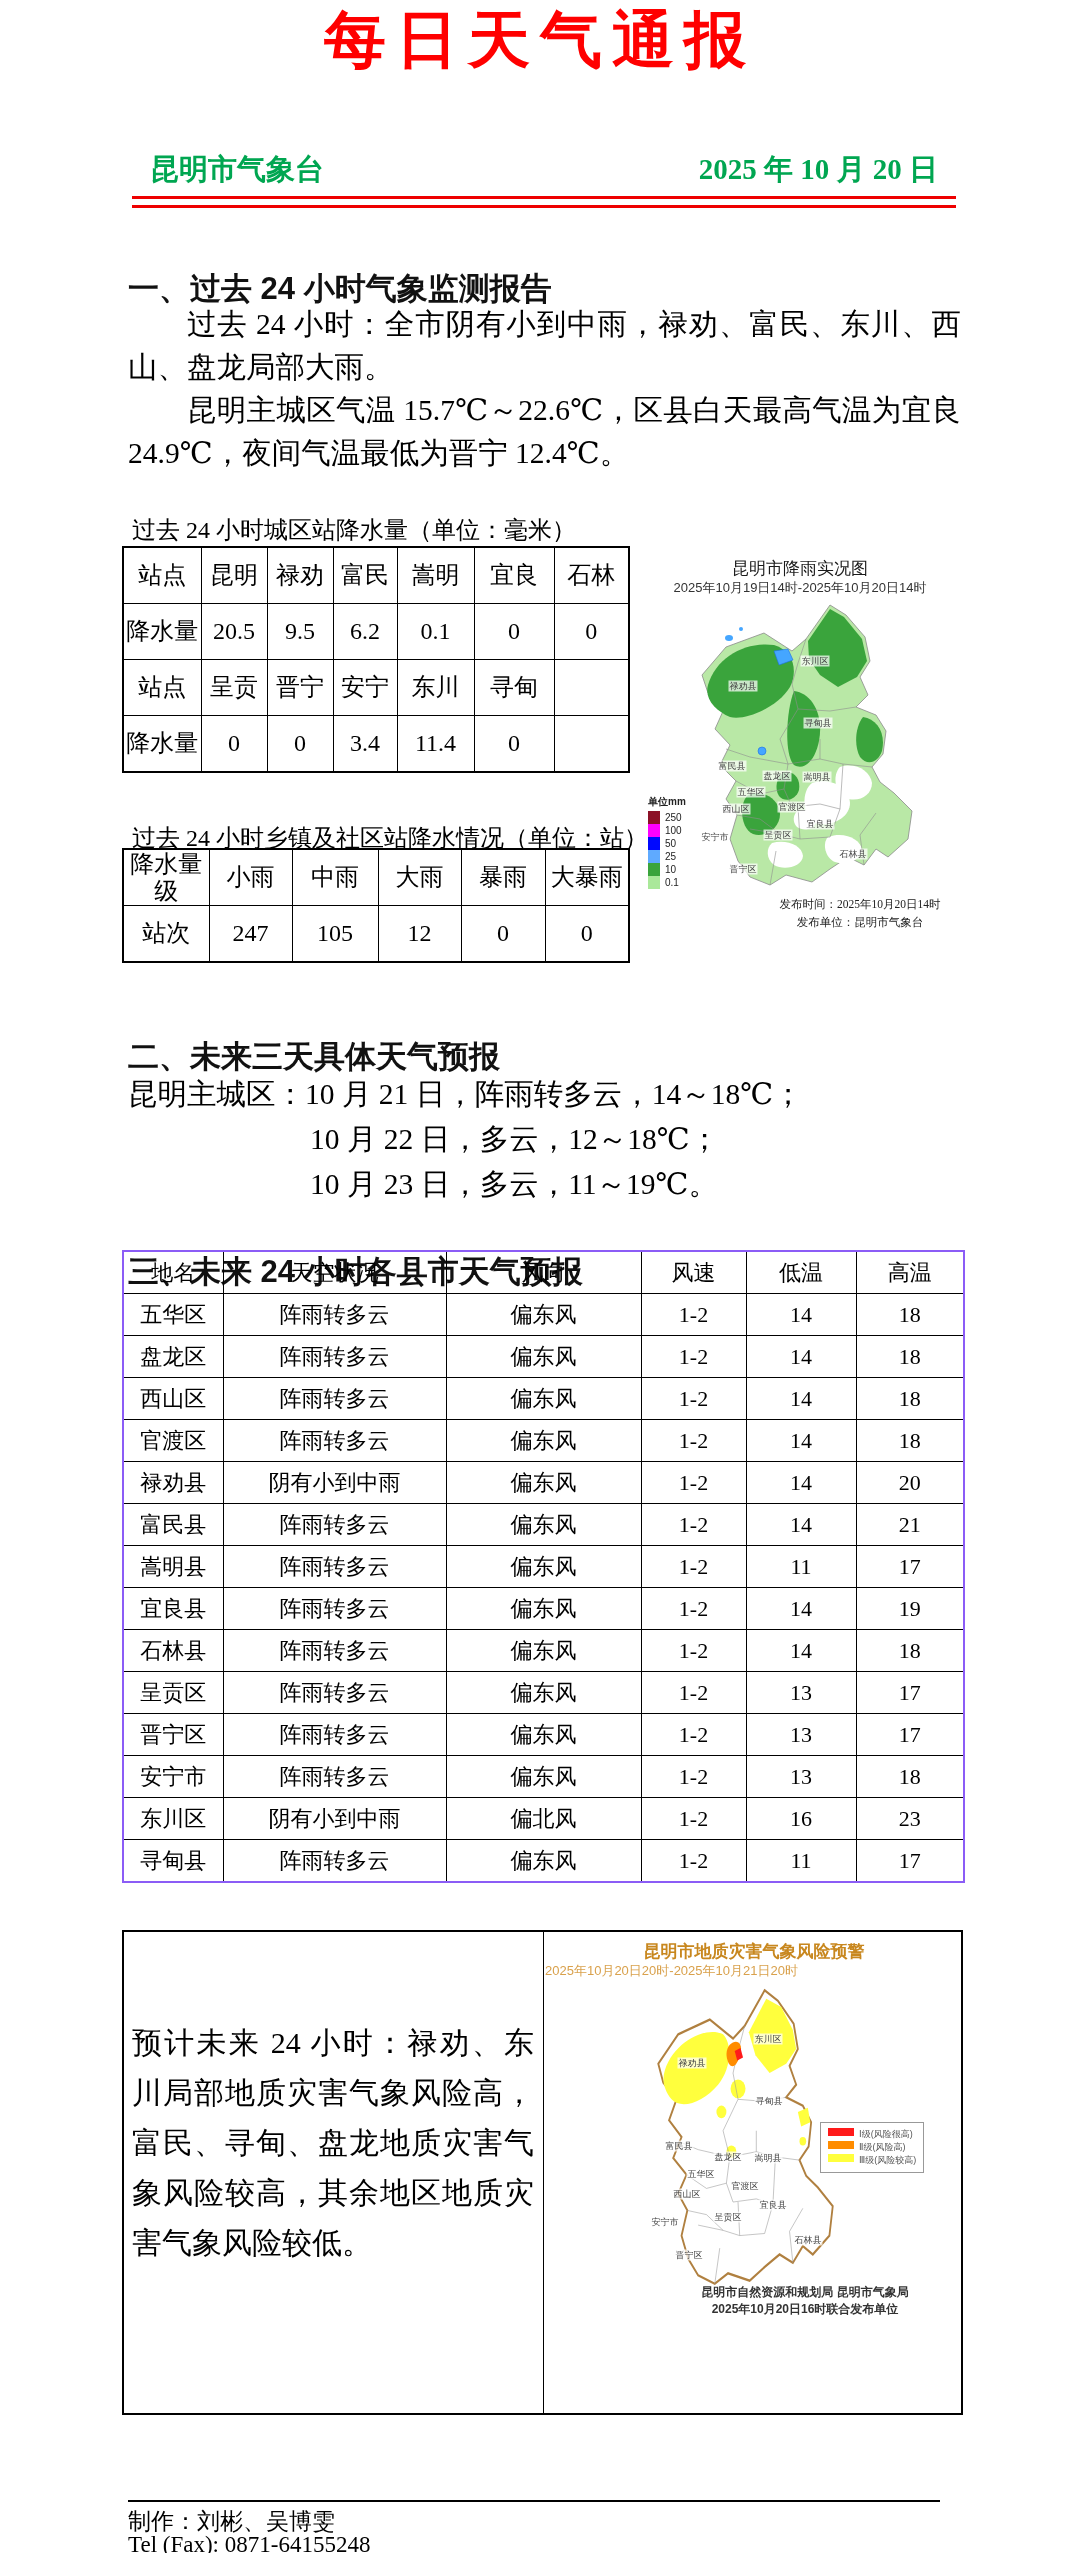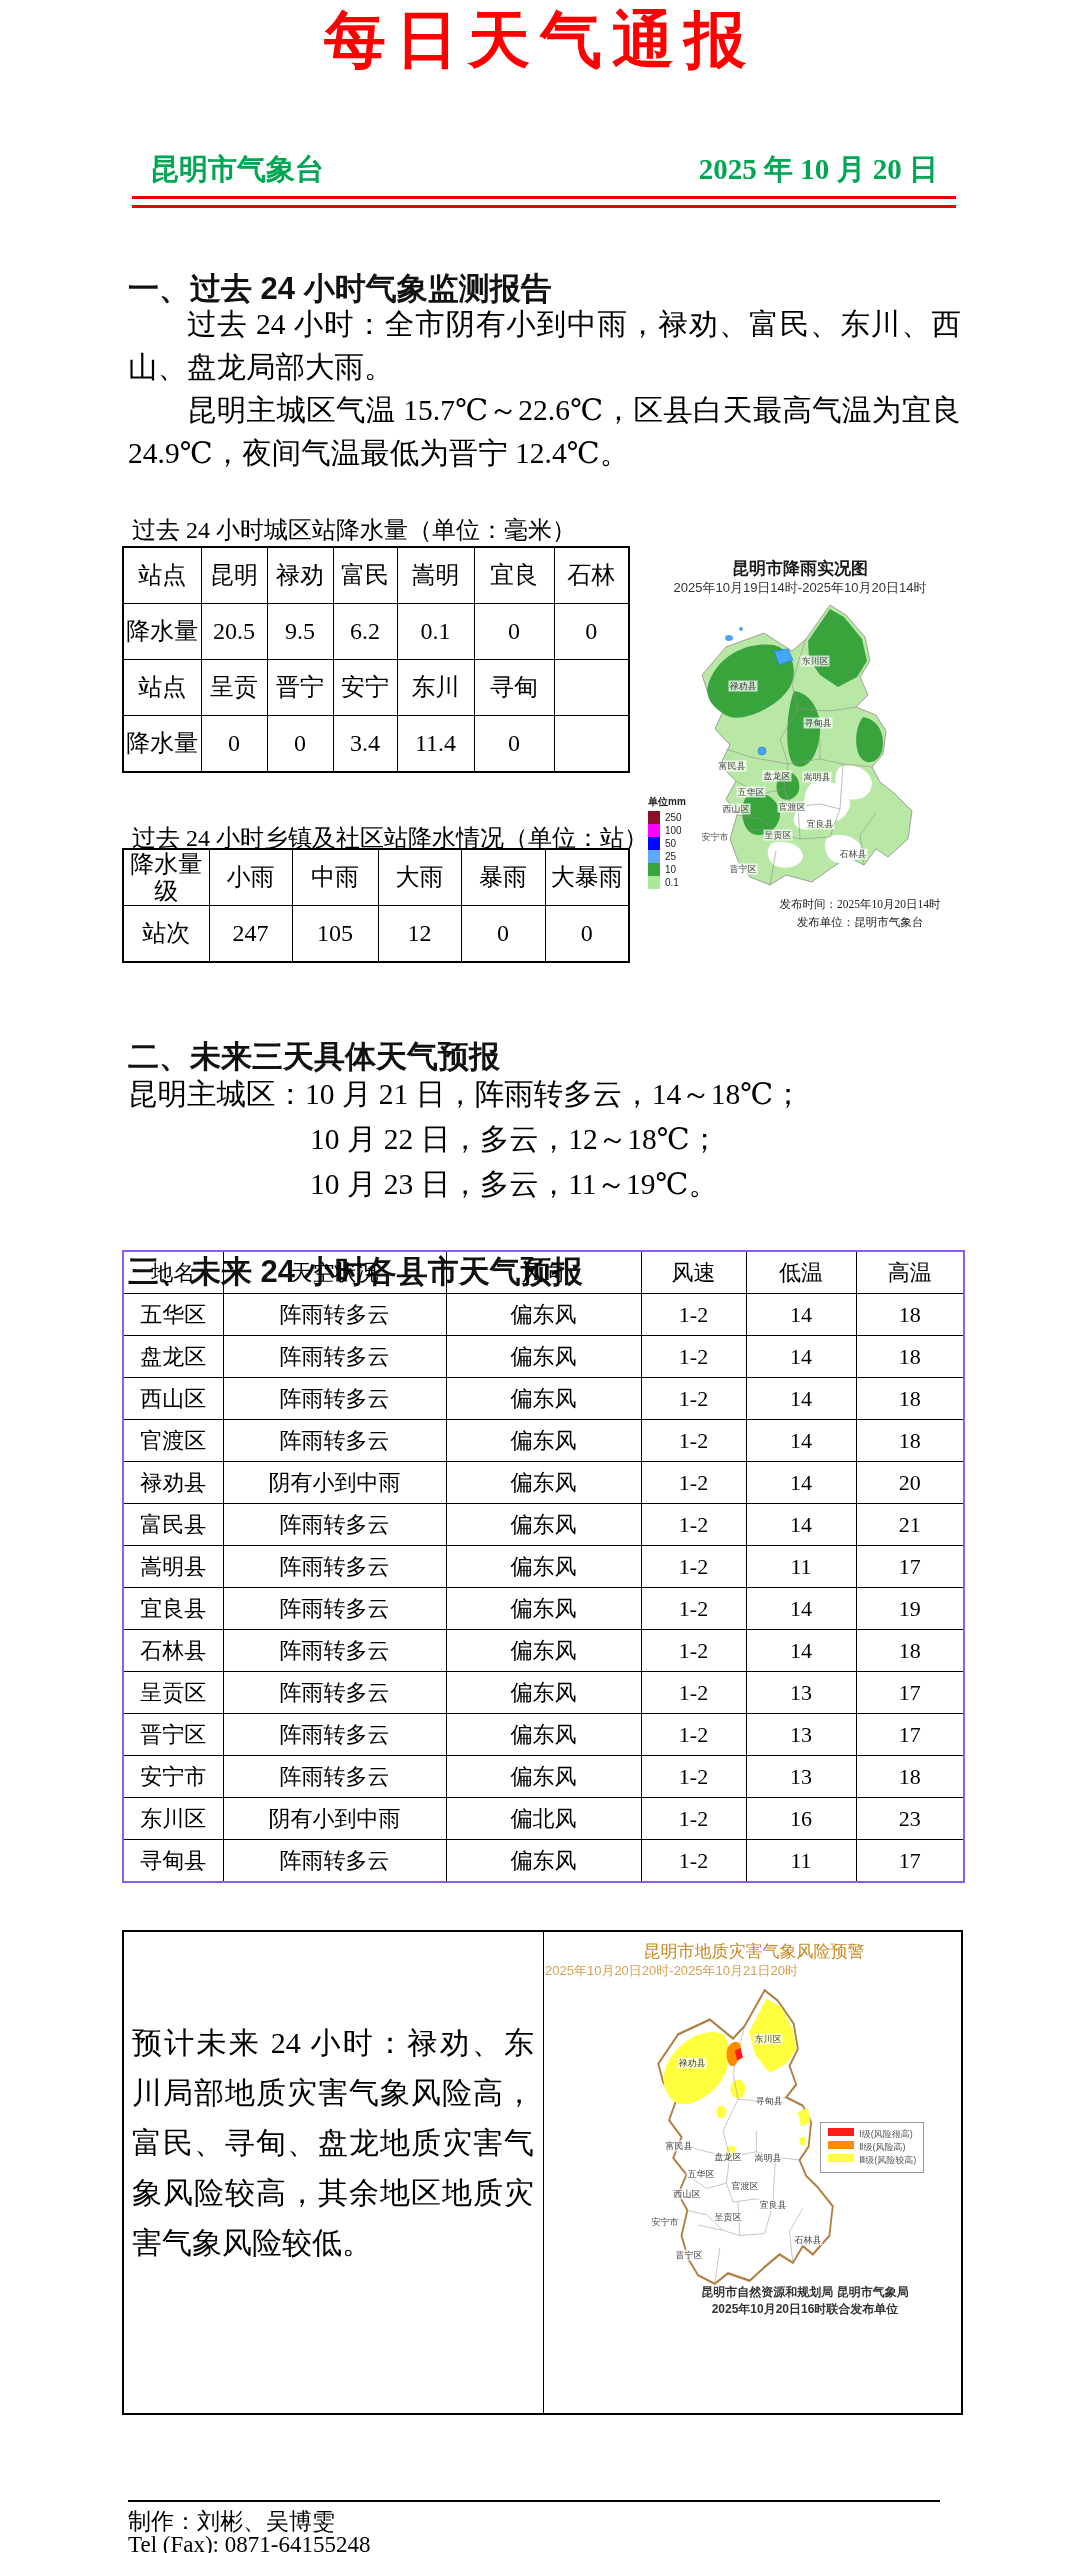--- a/index.html
+++ b/index.html
@@ -29,21 +29,21 @@
   table.grid td{border:1px solid #000;text-align:center;vertical-align:middle;
                 font-size:24px;line-height:27px;padding:0 2px;overflow:hidden;}
   #table1,#table2{border:2px solid #000;}
   #table1 td{height:55px;}
   #table2 td{height:55px;}
   #table3{border:2px solid #8b5cf6;}
   #table3 td{height:41px;font-size:22px;}
 
   
   #rainmap{top:555px;left:640px;width:325px;height:385px;}
-  #rainmap-title{top:2px;left:0;width:320px;text-align:center;font-size:17px;font-weight:700;
+  #rainmap-title{top:2px;left:0;width:320px;text-align:center;font-size:17px;font-weight:400;
                  font-family:"Liberation Sans","DejaVu Sans",sans-serif;color:#1a1a1a;}
   #rainmap-sub{top:24px;left:0;width:320px;text-align:center;font-size:13px;color:#333;
                font-family:"Liberation Sans","DejaVu Sans",sans-serif;}
   #rainmap-svgwrap{top:44px;left:40px;width:260px;height:290px;}
   .map-label{position:absolute;transform:translate(-50%,-50%);font-size:9px;white-space:nowrap;
              color:#444;background:rgba(255,255,255,.72);padding:0 1px;line-height:11px;
              font-family:"Liberation Sans","DejaVu Sans",sans-serif;}
   #rain-legend{top:240px;left:8px;width:60px;font-family:"Liberation Sans","DejaVu Sans",sans-serif;}
   #rain-legend-unit{font-size:10px;font-weight:700;color:#222;margin-bottom:2px;}
   #rain-legend .legend-row{display:flex;align-items:center;height:13px;}
@@ -53,21 +53,21 @@
 
   
   #s2-lines{top:1072px;left:128px;width:833px;font-size:29.5px;line-height:45px;}
   #s2-lines .cont{padding-left:182px;}
 
   
   #warn-box{top:1930px;left:122px;width:841px;height:485px;box-sizing:border-box;border:2px solid #000;}
   #warn-left{position:absolute;left:0;top:0;width:420px;height:100%;box-sizing:border-box;border-right:1px solid #000;}
   #warn-text{position:absolute;left:8px;top:86px;width:402px;font-size:30px;line-height:50px;text-align:justify;}
   #warn-right{position:absolute;left:421px;top:0;width:418px;height:100%;}
-  #riskmap-title{top:8px;left:0;width:418px;text-align:center;font-size:17px;font-weight:400;
+  #riskmap-title{top:8px;left:0;width:418px;text-align:center;font-size:17px;font-weight:700;
                  font-family:"Liberation Sans","DejaVu Sans",sans-serif;color:#c8871e;}
   #riskmap-sub{top:30px;left:0;width:418px;text-align:left;font-size:13px;color:#d9a14c;
                font-family:"Liberation Sans","DejaVu Sans",sans-serif;}
   #riskmap-svgwrap{top:52px;left:95px;width:216px;height:304px;}
   #risk-legend{top:190px;left:275px;background:#fff;border:1px solid #999;padding:5px 7px;
                font-family:"Liberation Sans","DejaVu Sans",sans-serif;}
   #risk-legend .legend-row{display:flex;align-items:flex-start;height:13px;}
   #risk-legend .swatch{width:26px;height:8px;display:inline-block;flex:0 0 26px;}
   #risk-legend .legend-label{font-size:9px;color:#555;margin-left:5px;white-space:nowrap;}
   #risk-foot1{top:352px;left:55px;width:410px;text-align:center;font-size:12px;font-weight:700;color:#333;

